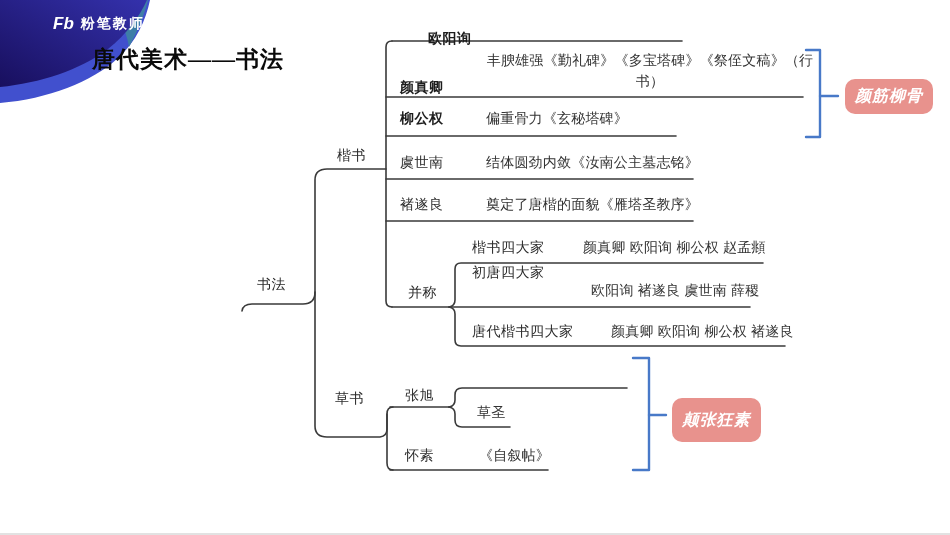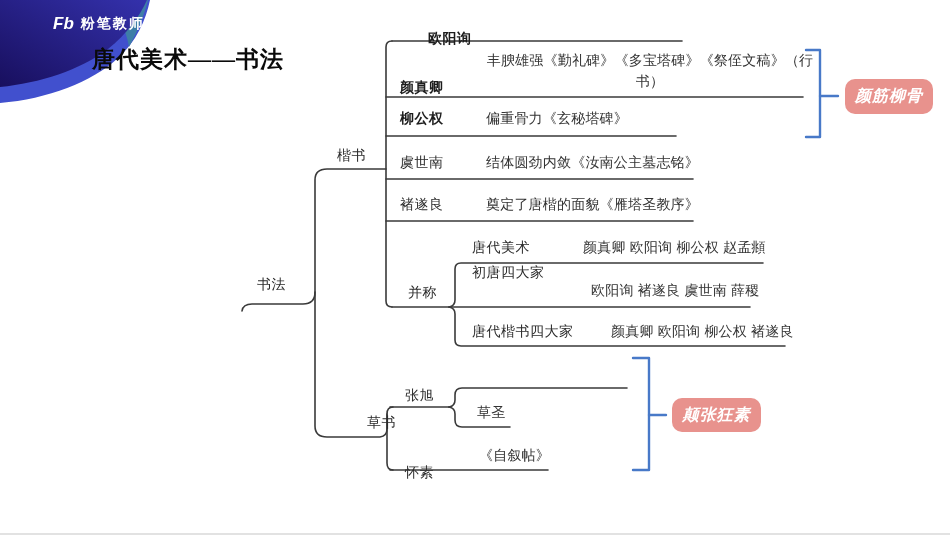--- a/index.html
+++ b/index.html
@@ -25,21 +25,21 @@
   .desc.wrap{white-space:normal;width:328px;text-align:center;line-height:21px;}
   .names{font-size:14px;color:#333;letter-spacing:0.2px;}
   
   .badge{
     display:flex;align-items:center;justify-content:center;
     background:#E8928D;border-radius:10px;color:#fff;
     font-style:italic;font-size:16px;letter-spacing:1px;
     font-family:"Liberation Serif","DejaVu Serif",serif;font-weight:600;
   }
   #badge-kaishu{left:845px;top:79px;width:88px;height:35px;}
-  #badge-caoshu{left:672px;top:398px;width:89px;height:34px;}
+  #badge-caoshu{left:672px;top:398px;width:89px;height:44px;}
 </style>
 </head>
 <body>
 
 <div id="slide">
 
   <svg class="layer" width="260" height="120" viewBox="0 0 260 120">
     <defs>
       <linearGradient id="navyGrad" x1="0" y1="1" x2="1" y2="0">
         <stop offset="0" stop-color="#180F5E"></stop>
@@ -84,49 +84,49 @@
 
   <svg class="layer" width="950" height="535" viewBox="0 0 950 535" fill="none" stroke="#4879C8" stroke-width="2.4" stroke-linecap="round" stroke-linejoin="round">
     <path d="M806,50 L820,50 L820,137 L806,137"></path>
     <path d="M820,96 L838,96"></path>
     <path d="M633,358 L649,358 L649,470 L633,470"></path>
     <path d="M649,415 L666,415"></path>
   </svg>
 
   <div class="abs node" style="left:257px;top:276px;">书法</div>
   <div class="abs node" style="left:337px;top:147px;">楷书</div>
-  <div class="abs node" style="left:335px;top:414px;margin-left:32px;">草书</div>
+  <div class="abs node" style="left:335px;top:390px;">草书</div>
 
   <div class="abs node b" style="left:400px;top:30px;padding-left:28px;">欧阳询</div>
 
   <div class="abs node b" style="left:400px;top:79px;">颜真卿</div>
   <div class="abs desc wrap" style="left:486px;top:50px;">丰腴雄强《勤礼碑》《多宝塔碑》《祭侄文稿》（行书）</div>
 
   <div class="abs node b" style="left:400px;top:110px;">柳公权</div>
   <div class="abs desc" style="left:486px;top:110px;">偏重骨力《玄秘塔碑》</div>
 
   <div class="abs node" style="left:400px;top:154px;">虞世南</div>
   <div class="abs desc" style="left:486px;top:154px;">结体圆劲内敛《汝南公主墓志铭》</div>
 
   <div class="abs node" style="left:400px;top:196px;">褚遂良</div>
   <div class="abs desc" style="left:486px;top:196px;">奠定了唐楷的面貌《雁塔圣教序》</div>
 
   <div class="abs node" style="left:408px;top:284px;">并称</div>
 
-  <div class="abs node" style="left:472px;top:239px;">唐代美术</div>
+  <div class="abs node" style="left:472px;top:239px;">楷书四大家</div>
   <div class="abs names" style="left:583px;top:239px;text-align:center;">颜真卿 欧阳询 柳公权 赵孟頫</div>
 
   <div class="abs node" style="left:472px;top:264px;">初唐四大家</div>
   <div class="abs names" style="left:585px;top:282px;margin-left:6px;">欧阳询 褚遂良 虞世南 薛稷</div>
 
   <div class="abs node" style="left:472px;top:323px;">唐代楷书四大家</div>
   <div class="abs names" style="left:611px;top:323px;">颜真卿 欧阳询 柳公权 褚遂良</div>
 
   <div class="abs node" style="left:405px;top:387px;">张旭</div>
   <div class="abs desc" style="left:477px;top:404px;">草圣</div>
 
-  <div class="abs node" style="left:405px;top:464px;">怀素</div>
+  <div class="abs node" style="left:405px;top:447px;">怀素</div>
   <div class="abs desc" style="left:479px;top:447px;">《自叙帖》</div>
 
   <div class="abs badge" id="badge-kaishu">颜筋柳骨</div>
   <div class="abs badge" id="badge-caoshu">颠张狂素</div>
 
 </div>
 
 </body></html>

